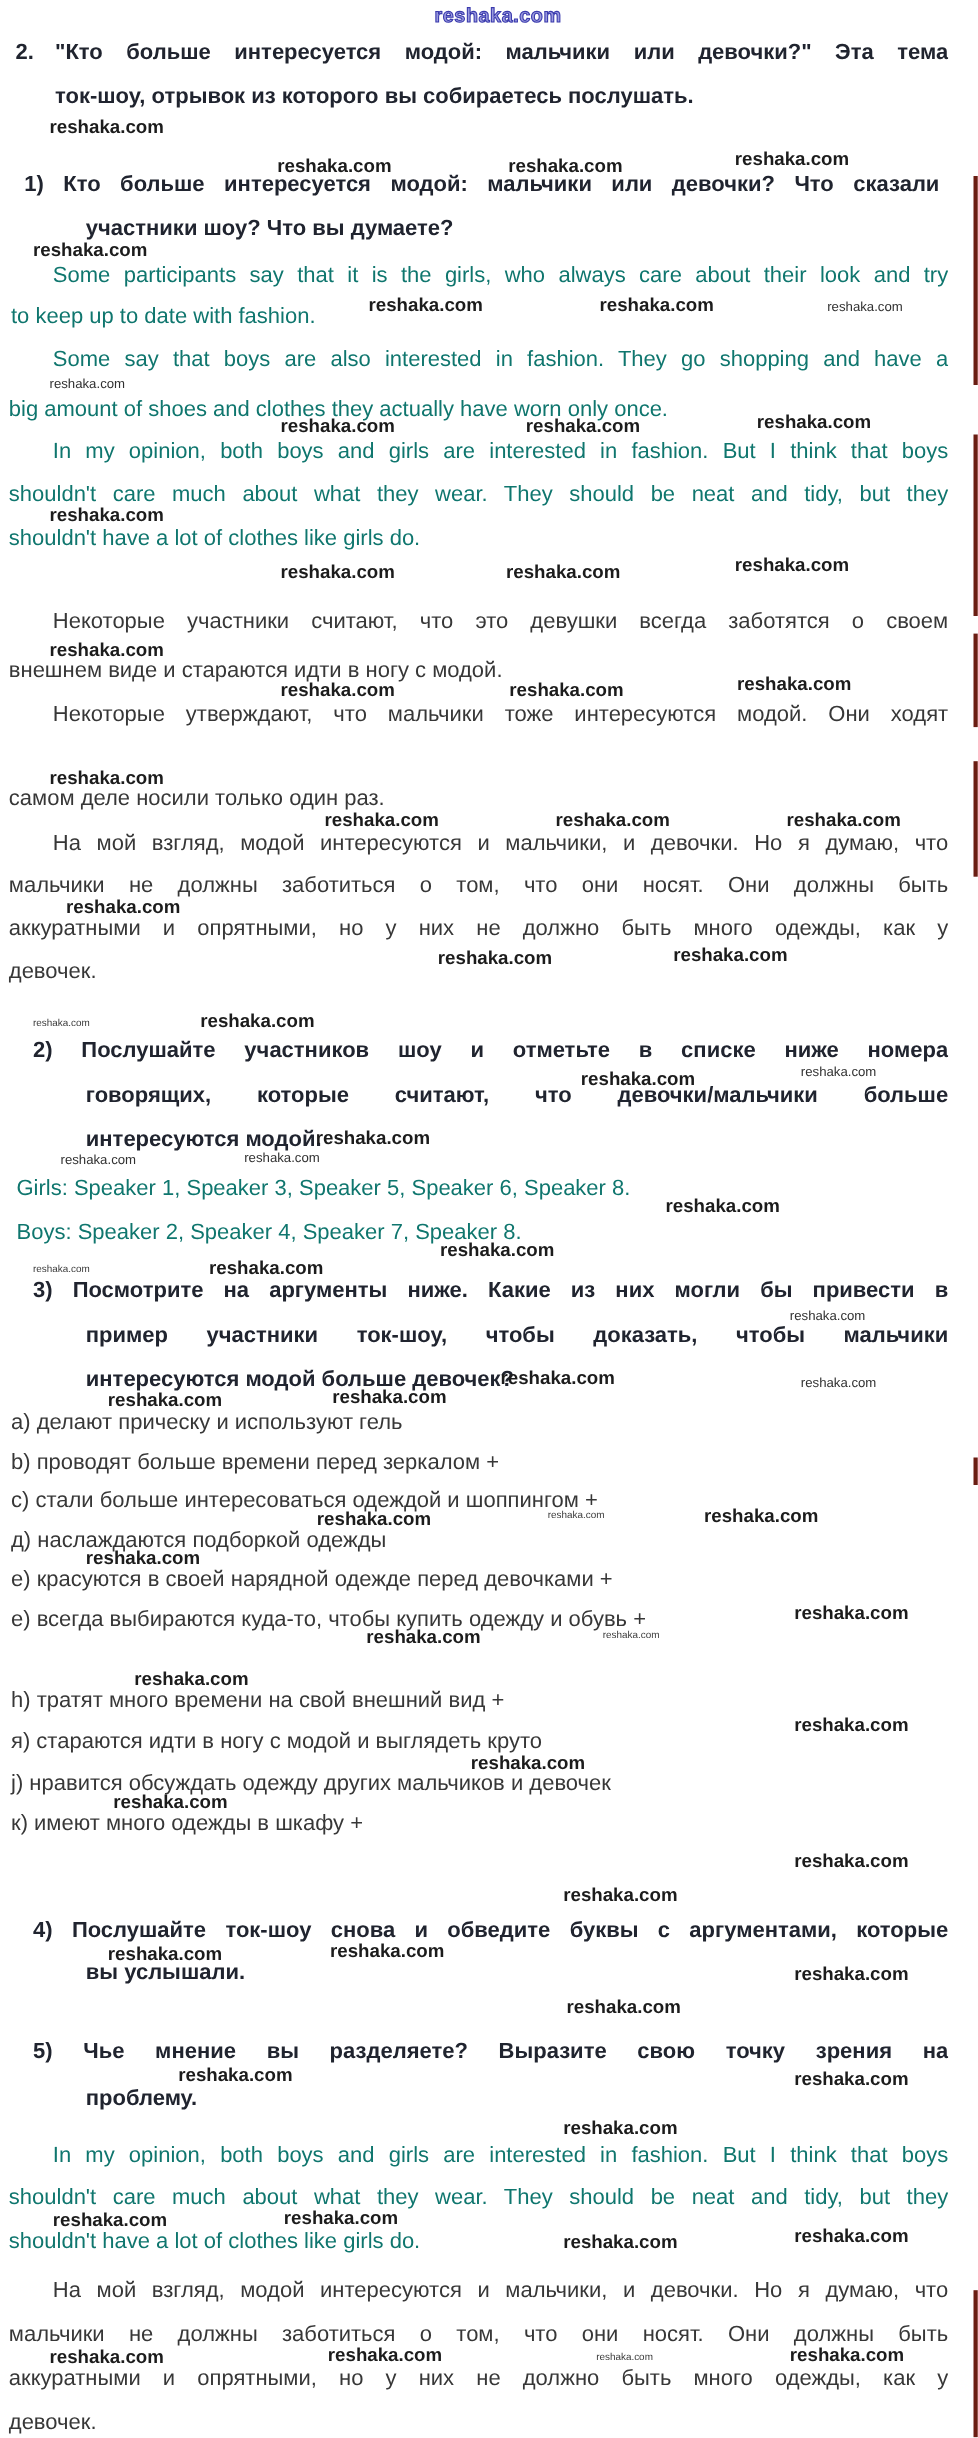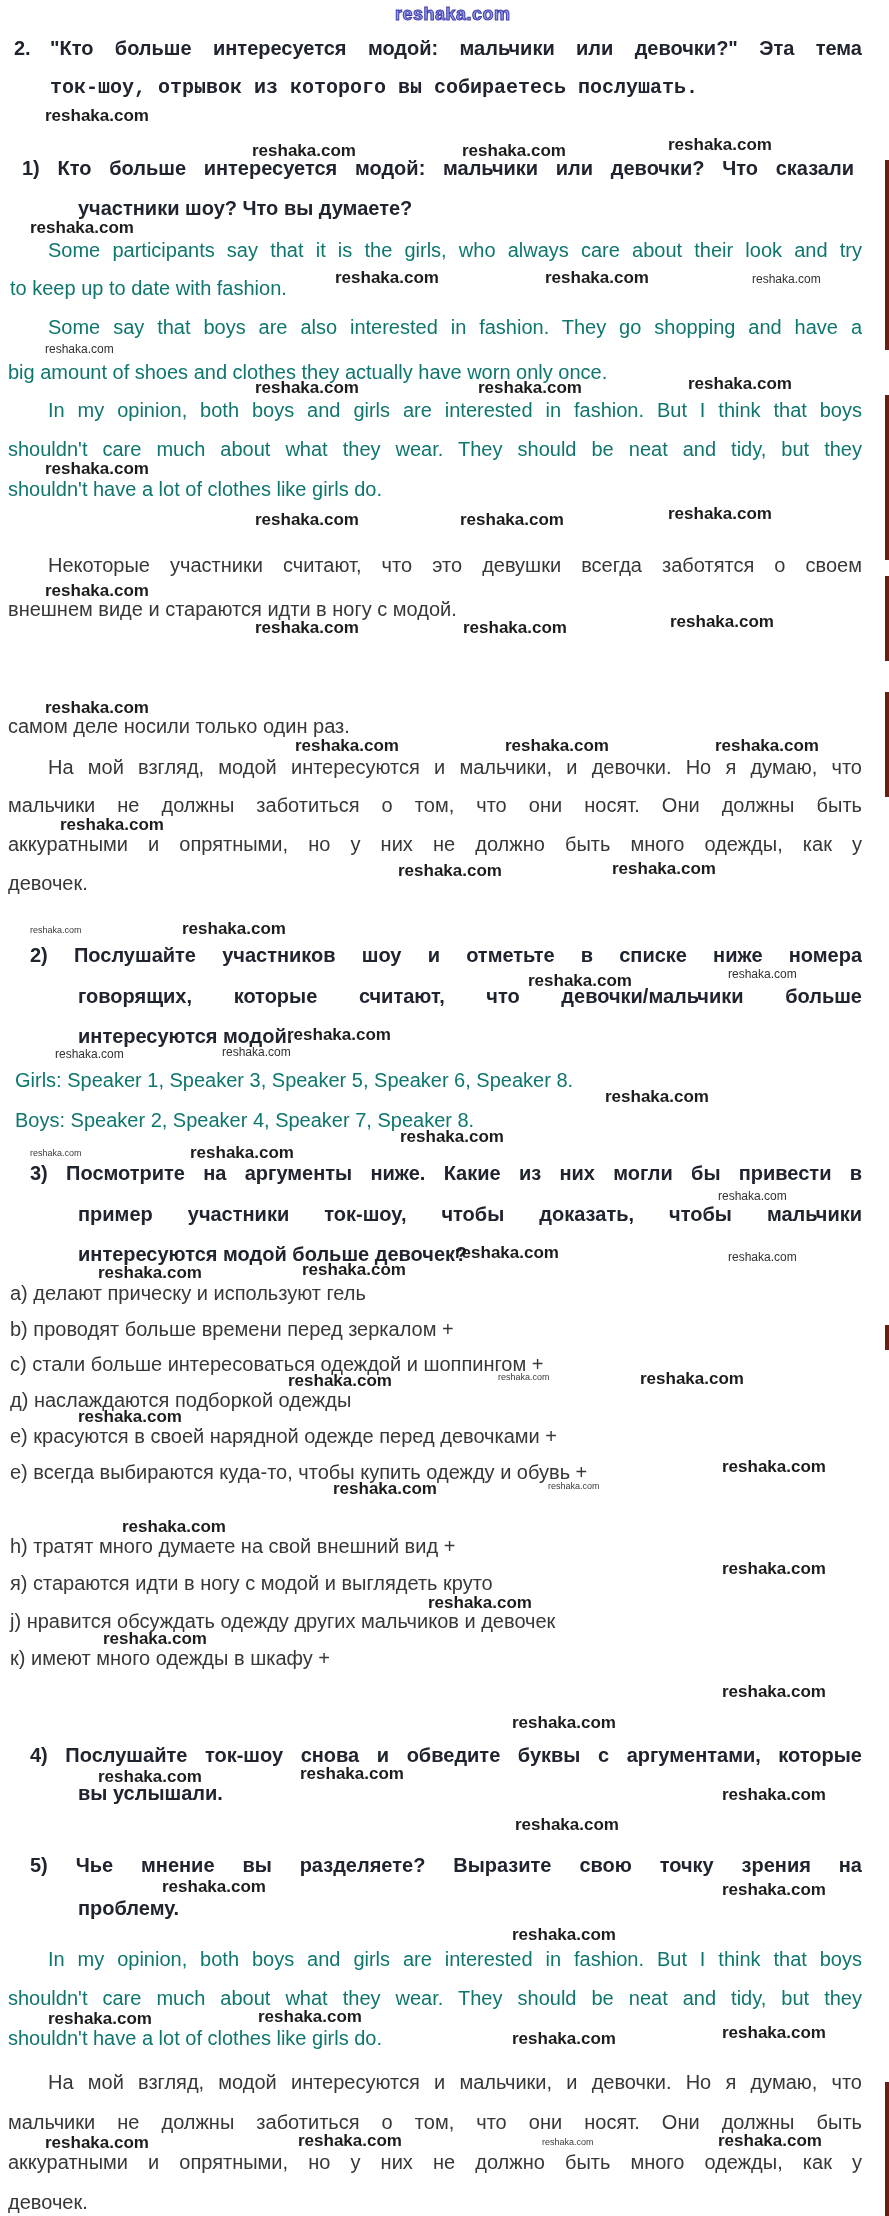--- a/index.html
+++ b/index.html
@@ -37,21 +37,21 @@
   }
   .edge{position:absolute;}
 </style>
 </head>
 <body>
 
 <div class="page" style="width: 889px; height: 2216px; background: rgb(255, 255, 255);">
     <div class="ln wm-top" style="left: 395px; top: 4px;">reshaka.com</div>
     <div class="ln h" style="left: 14px; top: 36px;">2.</div>
     <div class="ln h j" style="left: 50px; top: 36px; width: 812px;">"Кто больше интересуется модой: мальчики или девочки?" Эта тема</div>
-    <div class="ln h" style="left: 50px; top: 76px; font-family: Liberation Mono, monospace;">ток-шоу, отрывок из которого вы собираетесь послушать.</div>
+    <div class="ln h" style="left: 50px; top: 76px;">ток-шоу, отрывок из которого вы собираетесь послушать.</div>
     <div class="ln wm" style="left: 45px; top: 106px;">reshaka.com</div>
     <div class="ln wm" style="left: 252px; top: 141px;">reshaka.com</div>
     <div class="ln wm" style="left: 462px; top: 141px;">reshaka.com</div>
     <div class="ln wm" style="left: 668px; top: 135px;">reshaka.com</div>
     <div class="ln h j" style="left: 22px; top: 156px; width: 832px;">1) Кто больше интересуется модой: мальчики или девочки? Что сказали</div>
     <div class="ln h" style="left: 78px; top: 196px;">участники шоу? Что вы думаете?</div>
     <div class="ln wm" style="left: 30px; top: 218px;">reshaka.com</div>
     <div class="ln e j" style="left: 48px; top: 238px; width: 814px;">Some participants say that it is the girls, who always care about their look and try</div>
     <div class="ln e" style="left: 10px; top: 276px;">to keep up to date with fashion.</div>
     <div class="ln wm" style="left: 335px; top: 268px;">reshaka.com</div>
@@ -69,20 +69,21 @@
     <div class="ln e" style="left: 8px; top: 477px;">shouldn't have a lot of clothes like girls do.</div>
     <div class="ln wm" style="left: 255px; top: 510px;">reshaka.com</div>
     <div class="ln wm" style="left: 460px; top: 510px;">reshaka.com</div>
     <div class="ln wm" style="left: 668px; top: 504px;">reshaka.com</div>
     <div class="ln r j" style="left: 48px; top: 553px; width: 814px;">Некоторые участники считают, что это девушки всегда заботятся о своем</div>
     <div class="ln wm" style="left: 45px; top: 581px;">reshaka.com</div>
     <div class="ln r" style="left: 8px; top: 597px;">внешнем виде и стараются идти в ногу с модой.</div>
     <div class="ln wm" style="left: 255px; top: 618px;">reshaka.com</div>
     <div class="ln wm" style="left: 463px; top: 618px;">reshaka.com</div>
     <div class="ln wm" style="left: 670px; top: 612px;">reshaka.com</div>
+    <div class="ln r j" style="left: 48px; top: 637px; width: 814px;">Некоторые утверждают, что мальчики тоже интересуются модой. Они ходят</div>
     <div class="ln wm" style="left: 45px; top: 698px;">reshaka.com</div>
     <div class="ln r" style="left: 8px; top: 714px;">самом деле носили только один раз.</div>
     <div class="ln wm" style="left: 295px; top: 736px;">reshaka.com</div>
     <div class="ln wm" style="left: 505px; top: 736px;">reshaka.com</div>
     <div class="ln wm" style="left: 715px; top: 736px;">reshaka.com</div>
     <div class="ln r j" style="left: 48px; top: 755px; width: 814px;">На мой взгляд, модой интересуются и мальчики, и девочки. Но я думаю, что</div>
     <div class="ln r j" style="left: 8px; top: 793px; width: 854px;">мальчики не должны заботиться о том, что они носят. Они должны быть</div>
     <div class="ln wm" style="left: 60px; top: 815px;">reshaka.com</div>
     <div class="ln r j" style="left: 8px; top: 832px; width: 854px;">аккуратными и опрятными, но у них не должно быть много одежды, как у</div>
     <div class="ln r" style="left: 8px; top: 871px;">девочек.</div>
@@ -119,21 +120,21 @@
     <div class="ln wm-t" style="left: 498px; top: 1372px;">reshaka.com</div>
     <div class="ln wm" style="left: 640px; top: 1369px;">reshaka.com</div>
     <div class="ln r" style="left: 10px; top: 1388px;">д) наслаждаются подборкой одежды</div>
     <div class="ln wm" style="left: 78px; top: 1407px;">reshaka.com</div>
     <div class="ln r" style="left: 10px; top: 1424px;">е) красуются в своей нарядной одежде перед девочками +</div>
     <div class="ln r" style="left: 10px; top: 1460px;">е) всегда выбираются куда-то, чтобы купить одежду и обувь +</div>
     <div class="ln wm" style="left: 722px; top: 1457px;">reshaka.com</div>
     <div class="ln wm" style="left: 333px; top: 1479px;">reshaka.com</div>
     <div class="ln wm-t" style="left: 548px; top: 1481px;">reshaka.com</div>
     <div class="ln wm" style="left: 122px; top: 1517px;">reshaka.com</div>
-    <div class="ln r" style="left: 10px; top: 1534px;">h) тратят много думаете на свой внешний вид +</div>
+    <div class="ln r" style="left: 10px; top: 1534px;">h) тратят много времени на свой внешний вид +</div>
     <div class="ln wm" style="left: 722px; top: 1559px;">reshaka.com</div>
     <div class="ln r" style="left: 10px; top: 1571px;">я) стараются идти в ногу с модой и выглядеть круто</div>
     <div class="ln wm" style="left: 428px; top: 1593px;">reshaka.com</div>
     <div class="ln r" style="left: 10px; top: 1609px;">j) нравится обсуждать одежду других мальчиков и девочек</div>
     <div class="ln wm" style="left: 103px; top: 1629px;">reshaka.com</div>
     <div class="ln r" style="left: 10px; top: 1646px;">к) имеют много одежды в шкафу +</div>
     <div class="ln wm" style="left: 722px; top: 1682px;">reshaka.com</div>
     <div class="ln wm" style="left: 512px; top: 1713px;">reshaka.com</div>
     <div class="ln h j" style="left: 30px; top: 1743px; width: 832px;">4) Послушайте ток-шоу снова и обведите буквы с аргументами, которые</div>
     <div class="ln wm" style="left: 98px; top: 1767px;">reshaka.com</div>

